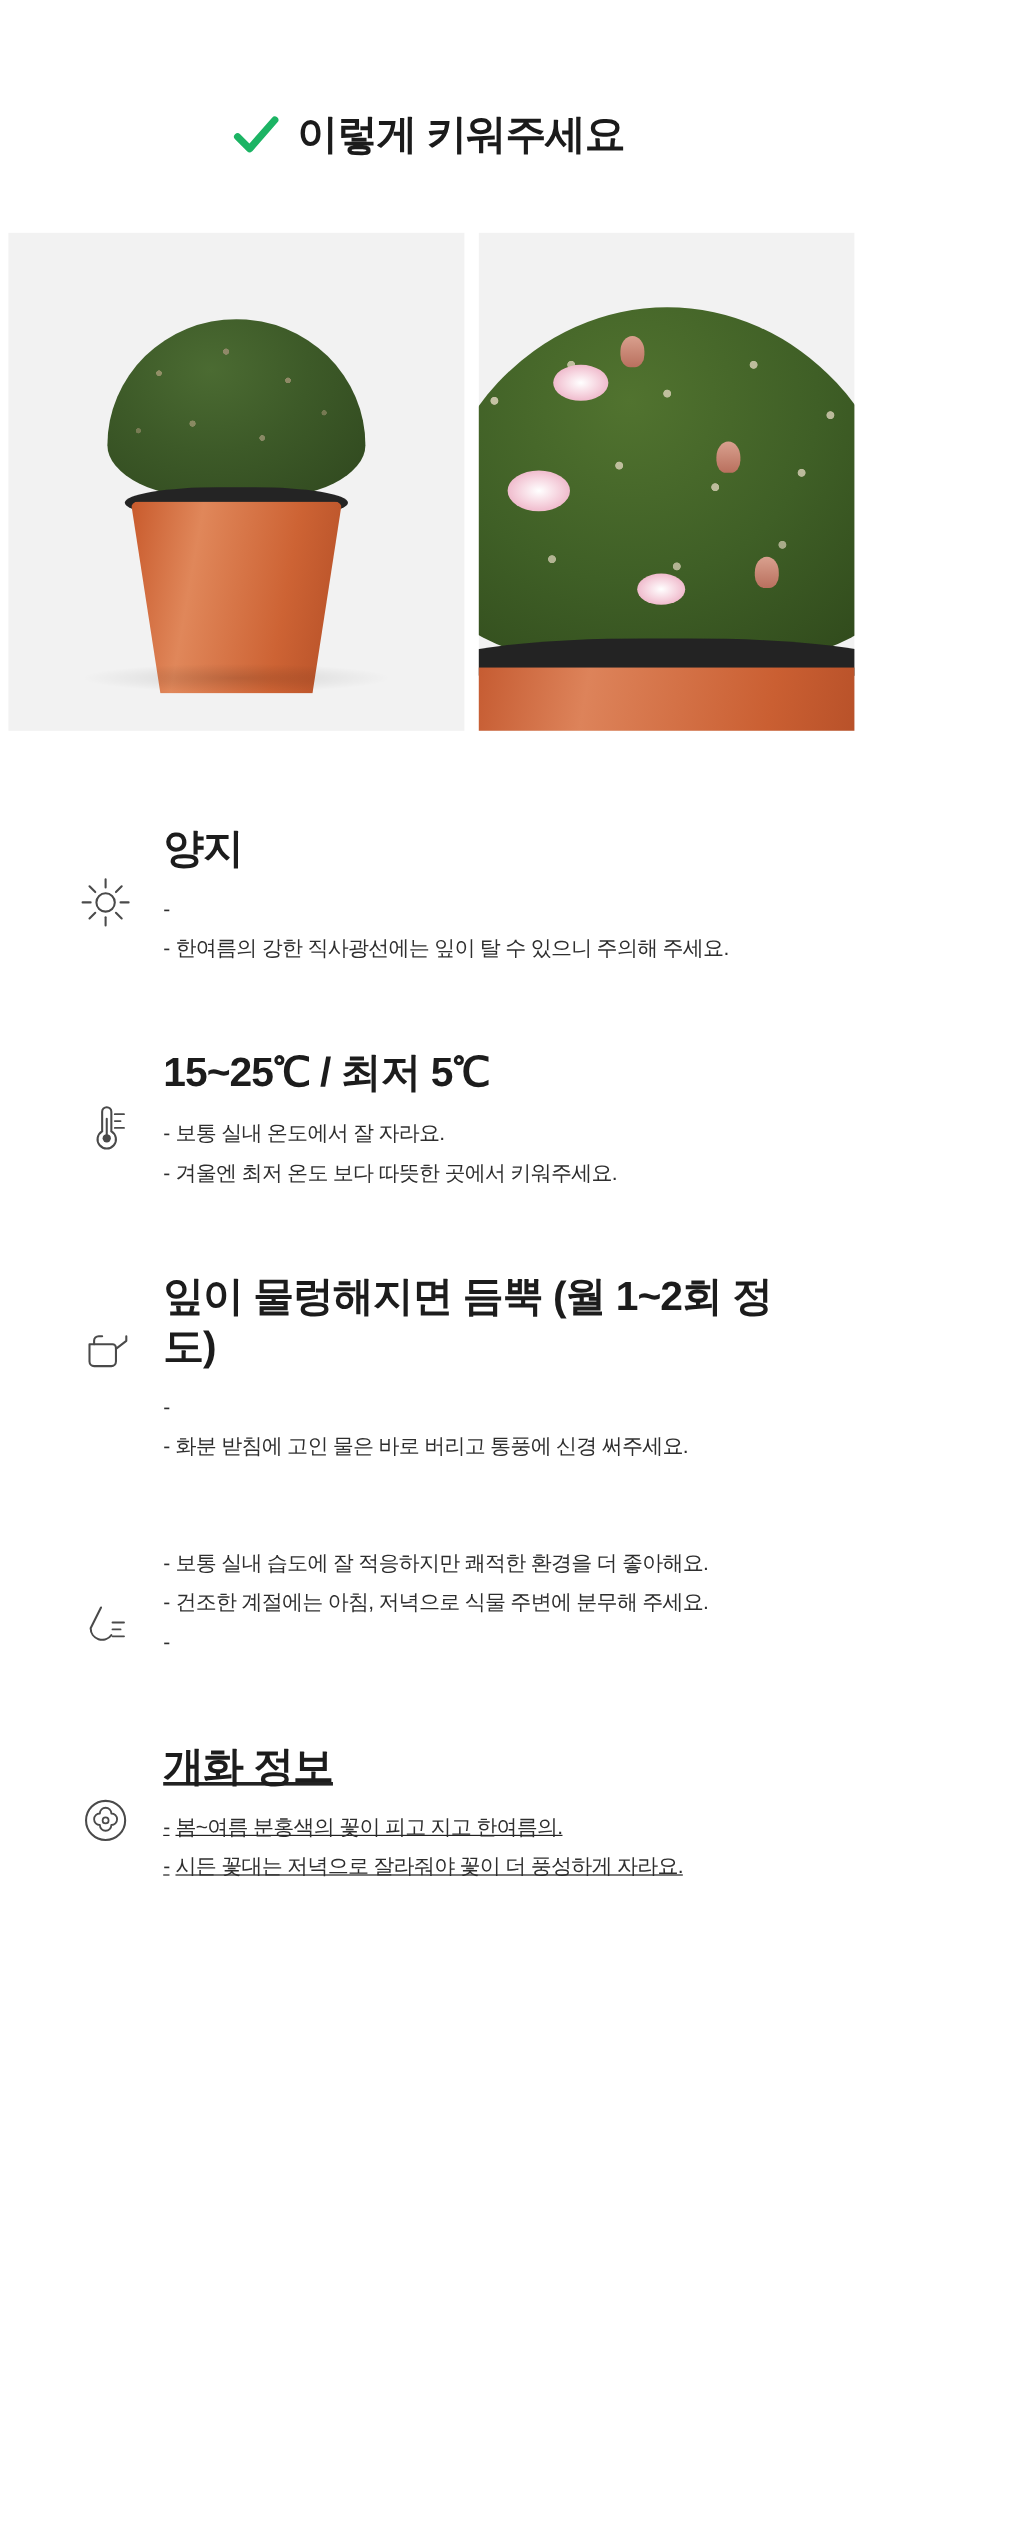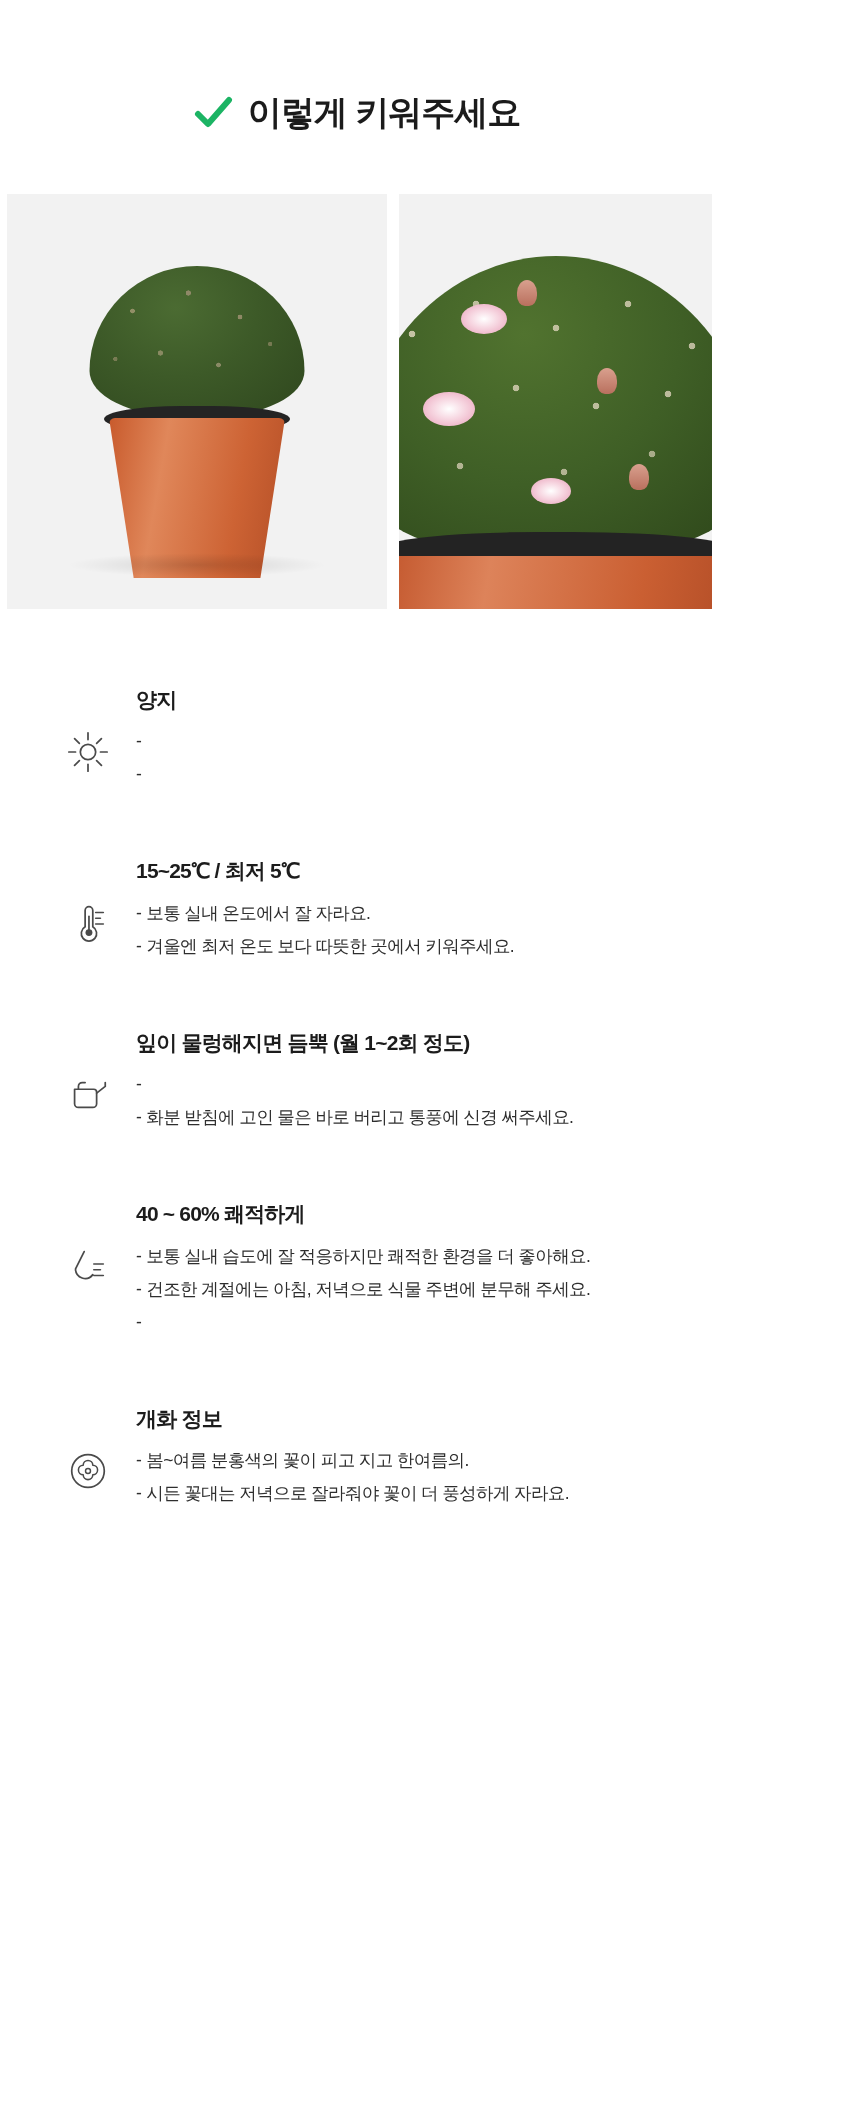--- a/index.html
+++ b/index.html
@@ -206,39 +206,39 @@
   .care-list {
     margin-top: 78px;
     padding: 0 0 90px 0;
   }
   .care-item {
     display: flex;
     align-items: flex-start;
     padding: 0 40px;
     margin-bottom: 64px;
   }
-  .care-item:last-child { margin-bottom: 0; }
+  .care-item:last-child { margin-bottom: 0; text-decoration: underline; }
   .care-icon-col {
     width: 96px;
     flex: none;
     display: flex;
     justify-content: center;
     padding-top: 42px;
   }
   .care-icon {
     width: 46px;
     height: 46px;
     display: block;
   }
   .care-text-col {
     flex: 1;
     padding-top: 0;
   }
   .care-title {
-    font-size: 21px;
+    font-size: 34px;
     font-weight: bold;
     letter-spacing: -0.8px;
     color: #1c1c1c;
     margin: 0 0 16px 0;
     line-height: 1.2;
   }
   .care-lines {
     list-style: none;
     margin: 0;
     padding: 0;
@@ -315,20 +315,21 @@
         </svg>
       </div>
       <div class="care-text-col">
         <h3 class="care-title">양지</h3>
         <ul class="care-lines">
           <li>
               <span class="dash">-</span>
             </li>
           <li>
               <span class="dash">-</span>
+              <span>한여름의 강한 직사광선에는 잎이 탈 수 있으니 주의해 주세요.</span>
             </li>
         </ul>
       </div>
     </div>
 
     <div class="care-item">
       <div class="care-icon-col">
         <svg class="care-icon" viewBox="0 0 48 48">
           <path d="M21 28 V11 a4 4 0 0 1 8 0 v17 a8 8 0 1 1 -8 0 z" fill="none" stroke="#4a4a4a" stroke-width="1.8"></path>
           <circle cx="25" cy="34" r="3.6" fill="#4a4a4a"></circle>
@@ -382,21 +383,20 @@
         <svg class="care-icon" viewBox="0 0 48 48">
           <path d="M20 9 L11 27 a10 10 0 0 0 18 6" fill="none" stroke="#4a4a4a" stroke-width="1.8" stroke-linecap="round" stroke-linejoin="round"></path>
           <g stroke="#4a4a4a" stroke-width="1.6" stroke-linecap="round">
             <line x1="30" y1="22" x2="40" y2="22"></line>
             <line x1="30" y1="28" x2="37" y2="28"></line>
             <line x1="30" y1="34" x2="40" y2="34"></line>
           </g>
         </svg>
       </div>
       <div class="care-text-col">
-        <h3 class="care-title">40 ~ 60% 쾌적하게</h3>
         <ul class="care-lines">
           <li>
               <span class="dash">-</span>
               <span>보통 실내 습도에 잘 적응하지만 쾌적한 환경을 더 좋아해요.</span>
             </li>
           <li>
               <span class="dash">-</span>
               <span>건조한 계절에는 아침, 저녁으로 식물 주변에 분무해 주세요.</span>
             </li>
           <li>

